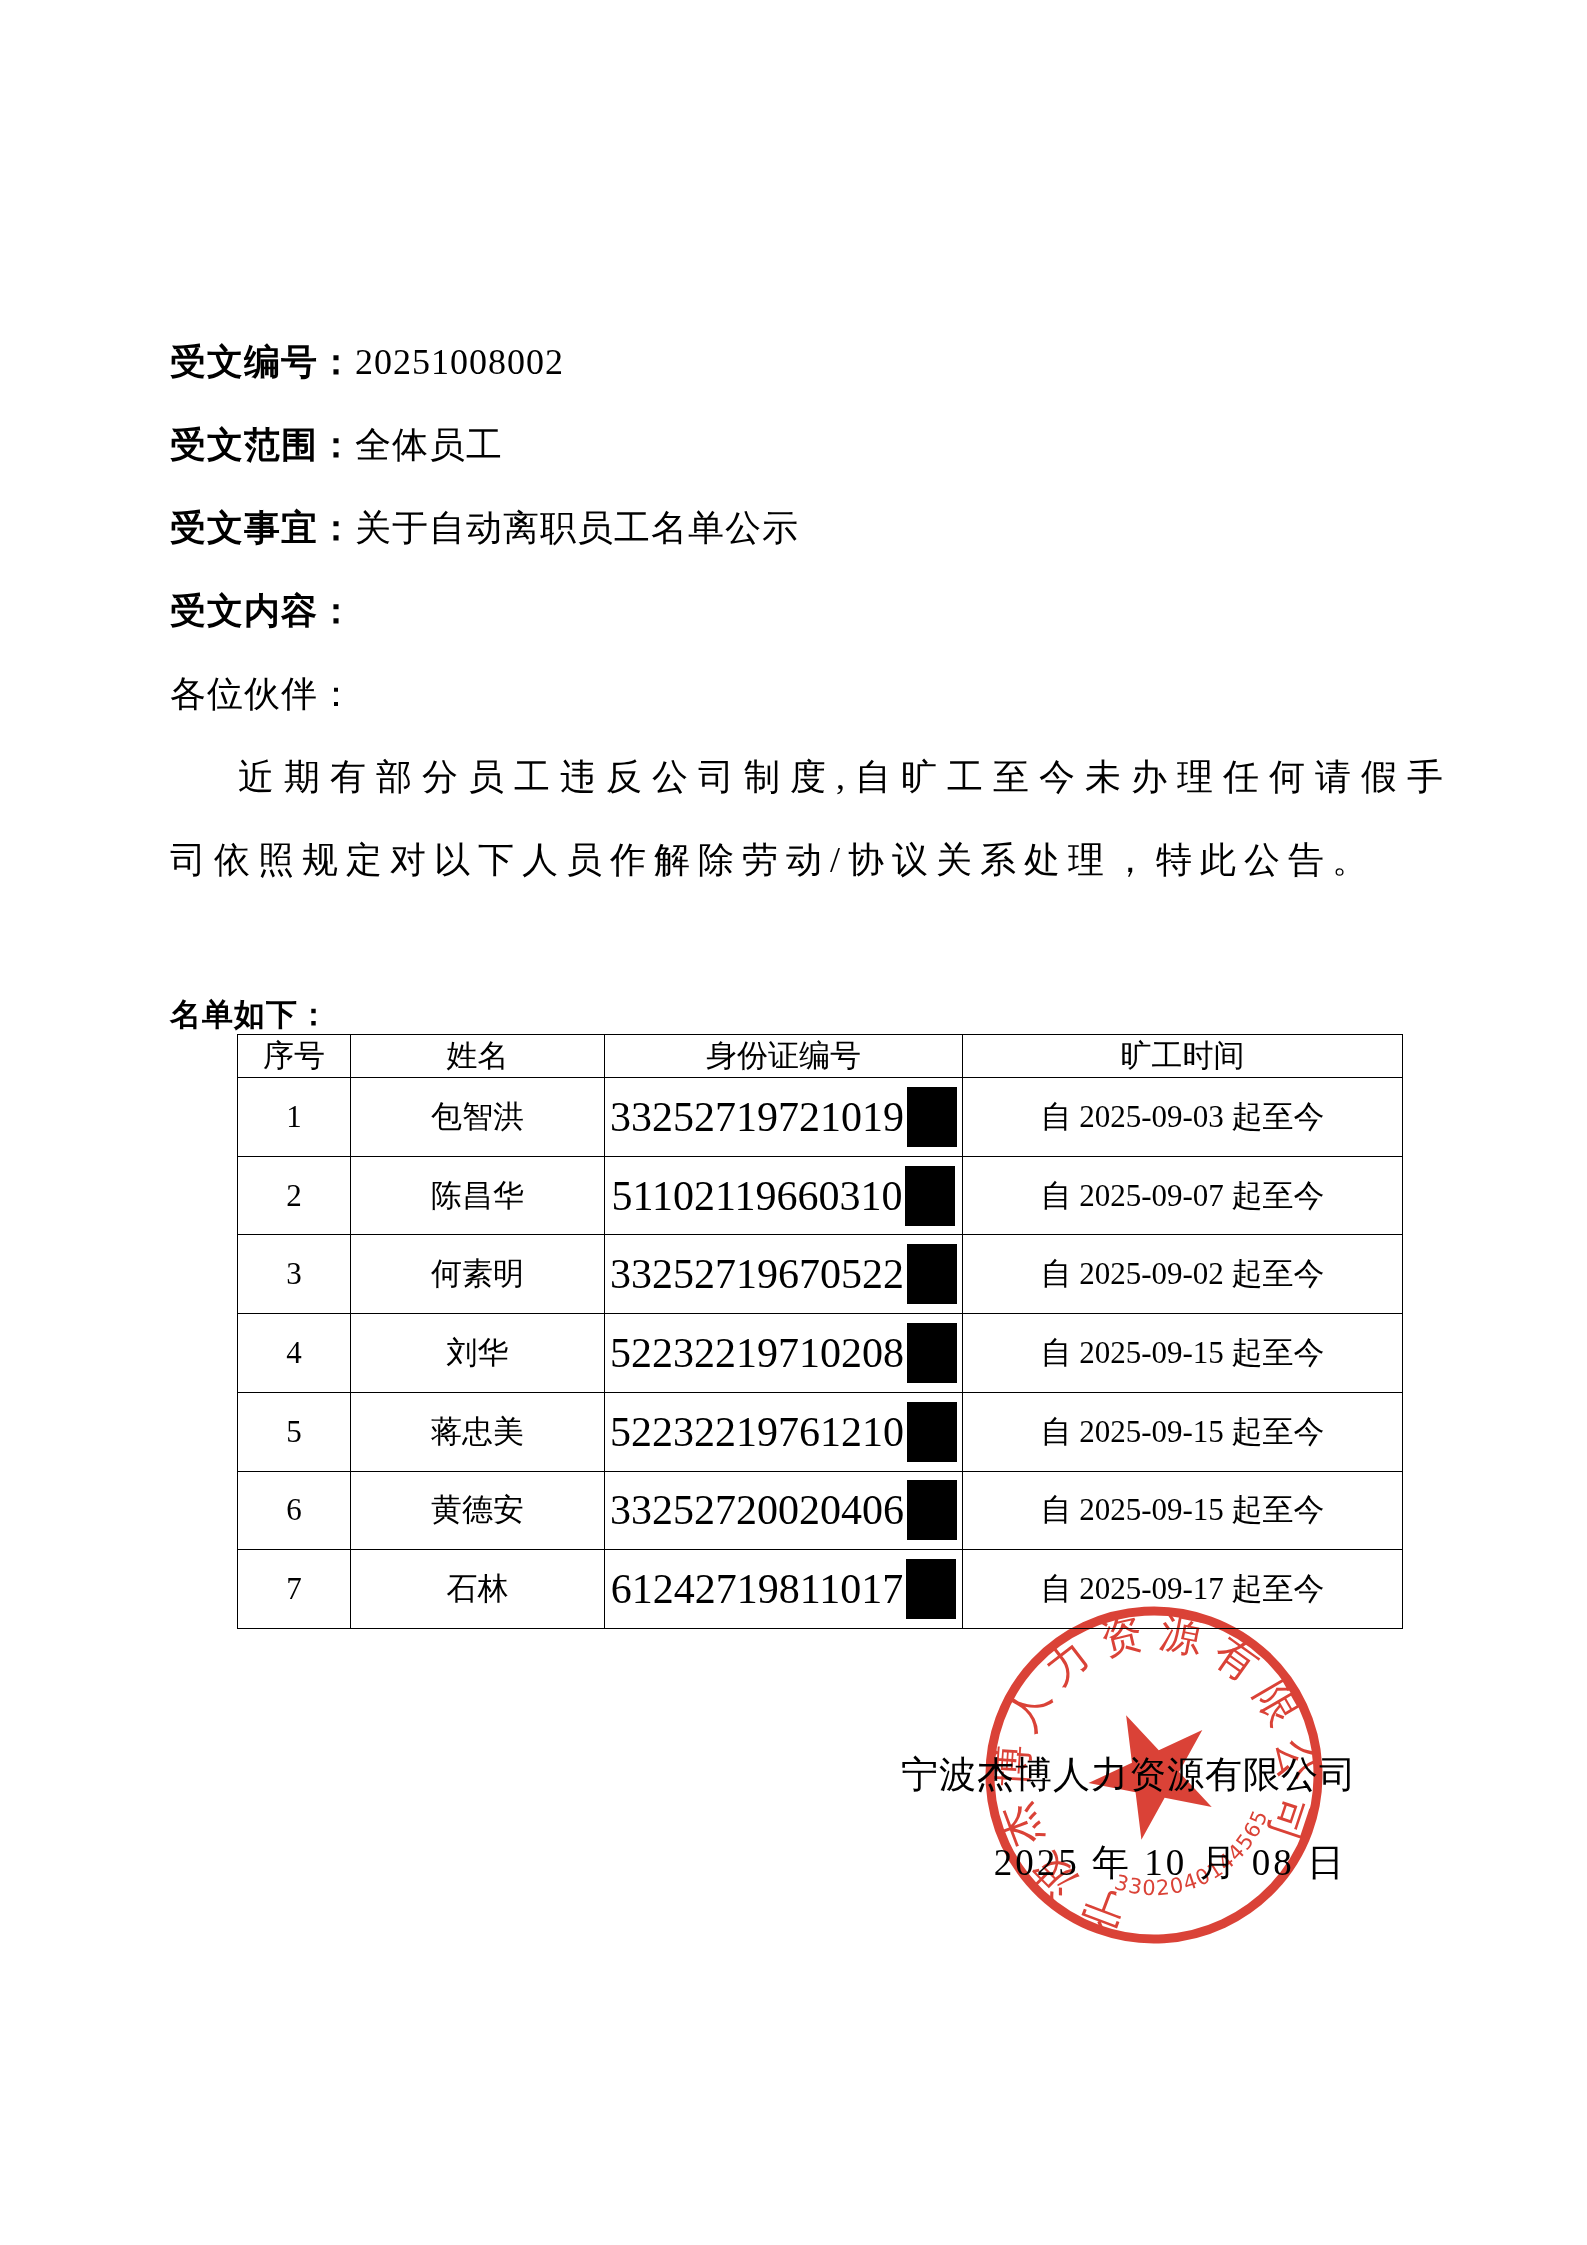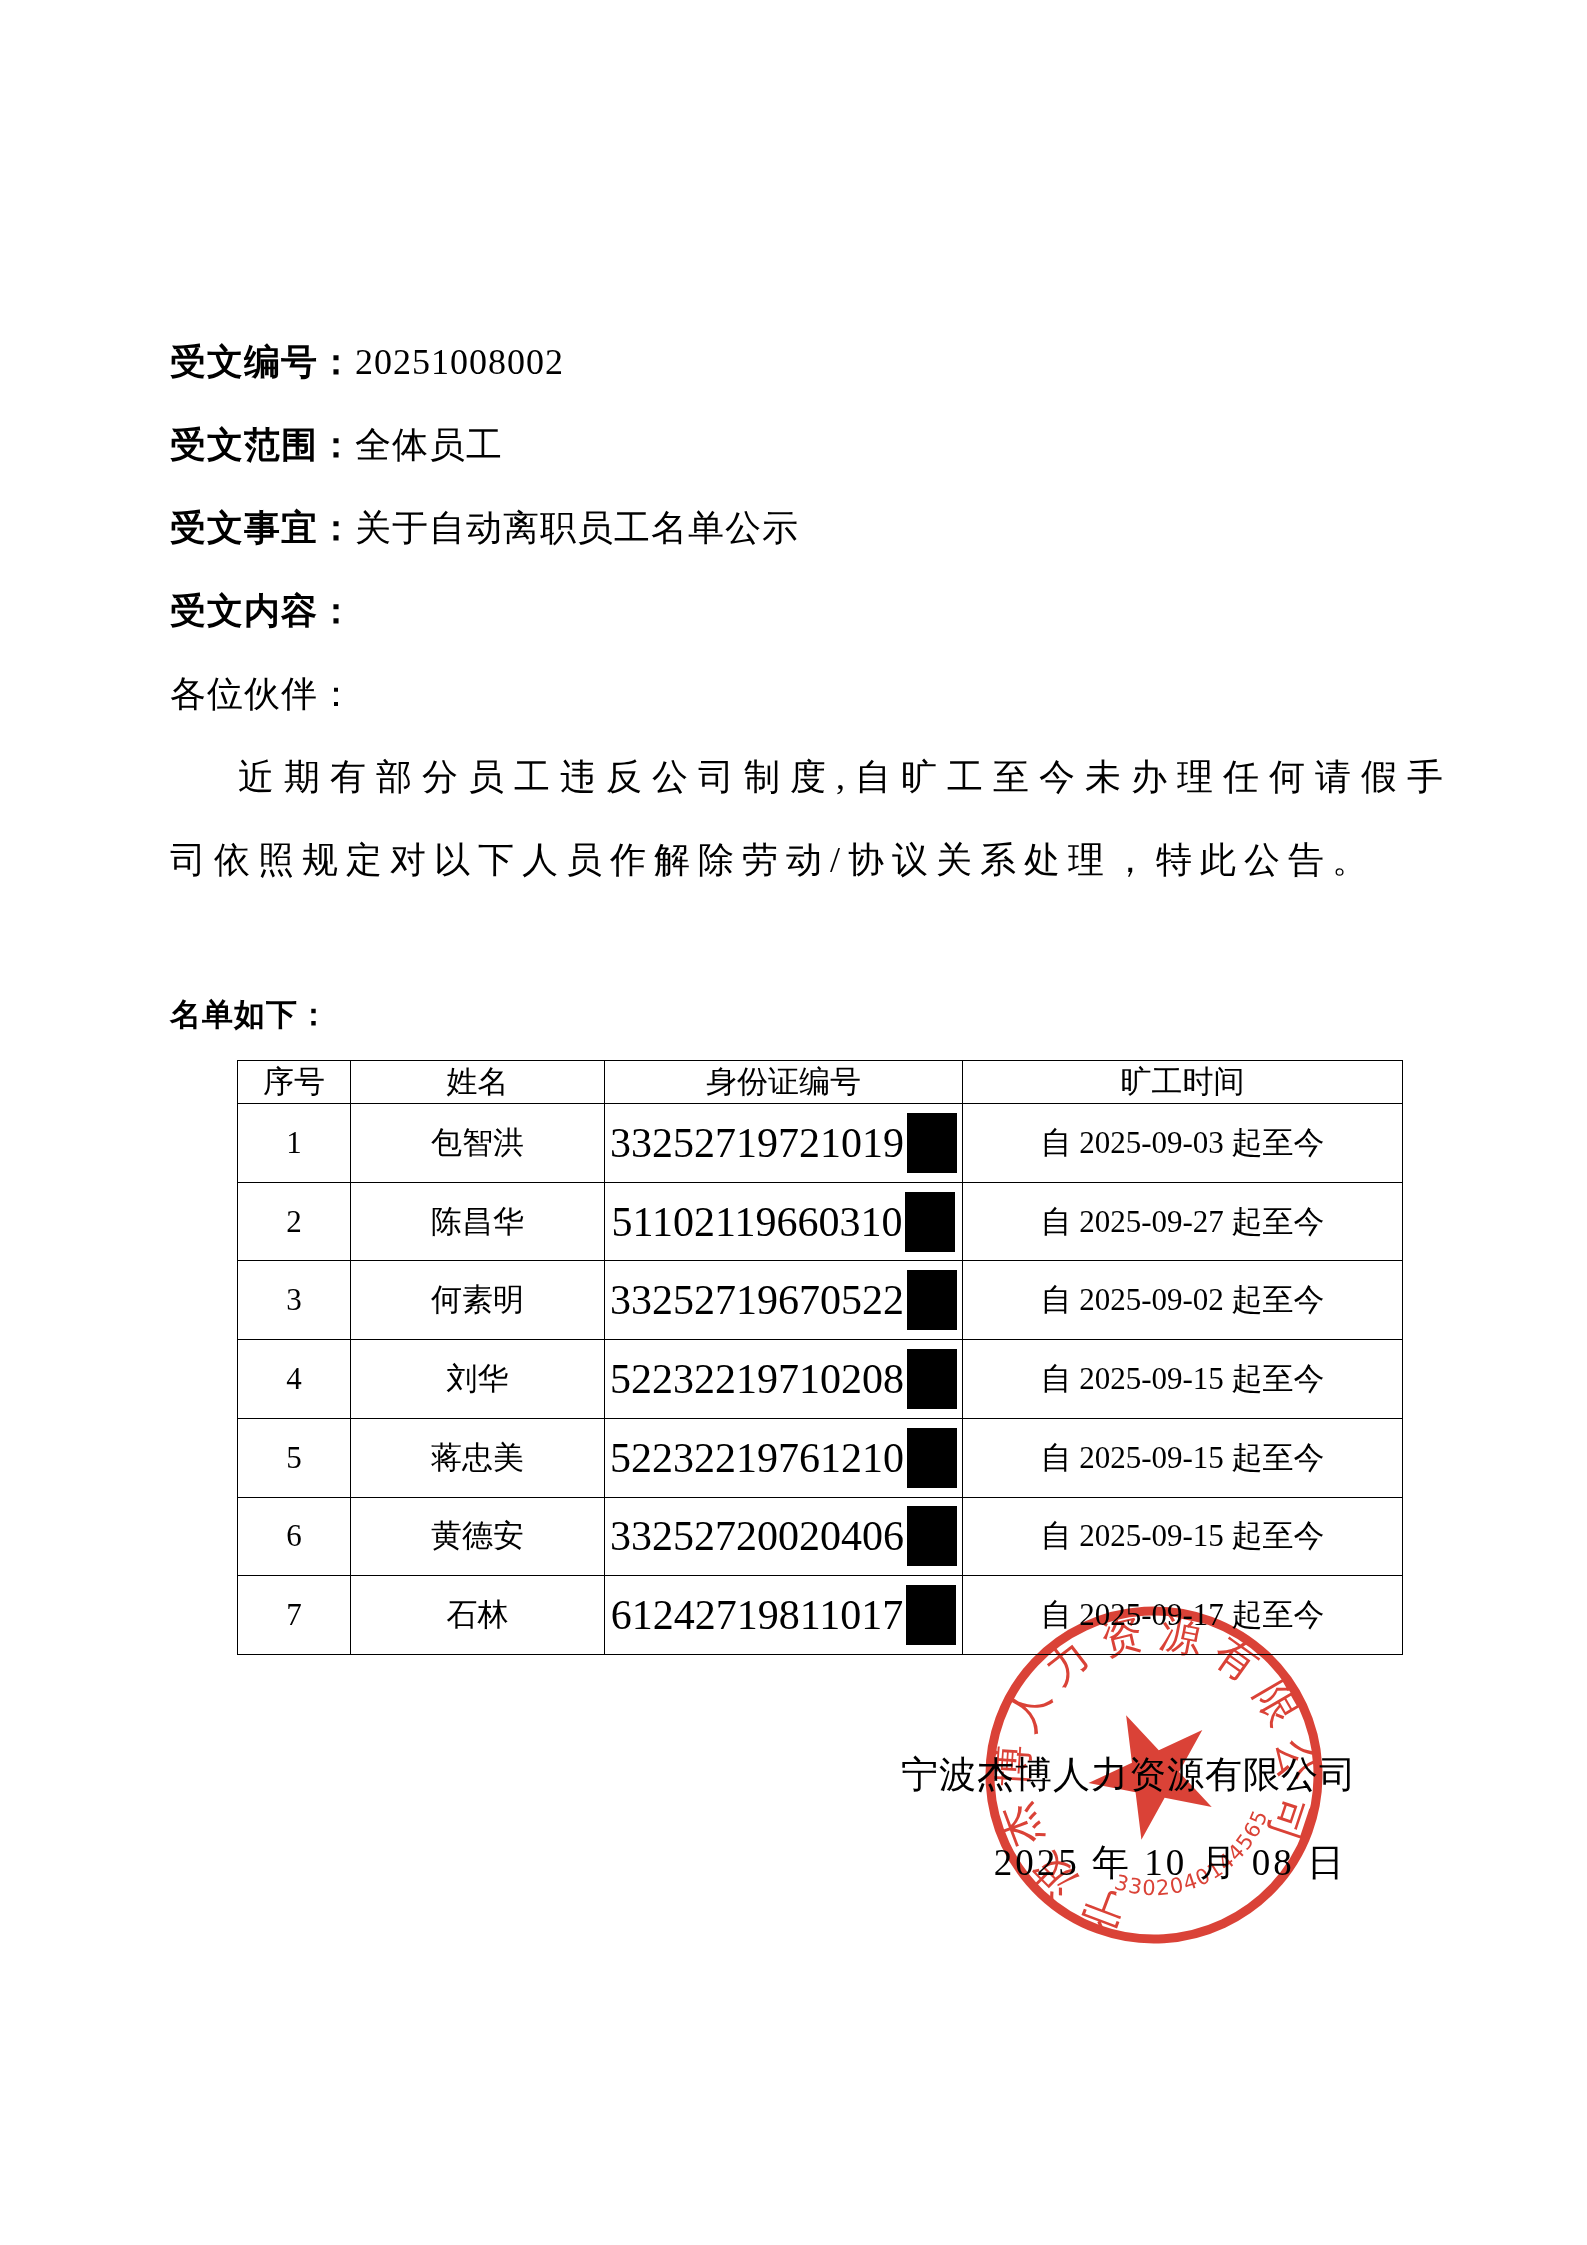--- a/index.html
+++ b/index.html
@@ -28,21 +28,21 @@
   .body-line{white-space:nowrap;}
   .ls10{letter-spacing:10px;}
   .ls9{letter-spacing:9px;}
   .ls8{letter-spacing:8px;}
   .indent{text-indent:68px;}
   .list-intro{
     position:absolute;top:994px;left:170px;
     font-size:31px;font-weight:bold;letter-spacing:1px;
   }
   table.roster{
-    position:absolute;top:1060px;left:237px;
+    position:absolute;top:1034px;left:237px;
     width:1165px;height:595px;
     border-collapse:collapse;table-layout:fixed;
     font-size:31px;
   }
   table.roster col.c1{width:113px;}
   table.roster col.c2{width:254px;}
   table.roster col.c3{width:358px;}
   table.roster col.c4{width:440px;}
   table.roster th,table.roster td{
     border:1.5px solid #000;
@@ -113,21 +113,21 @@
         <tr>
           <td>1</td>
           <td>包智洪</td>
           <td><span class="id-num">33252719721019</span><span class="redact" style="background: rgb(0, 0, 0);"></span></td>
           <td>自 2025-09-03 起至今</td>
         </tr>
         <tr>
           <td>2</td>
           <td>陈昌华</td>
           <td><span class="id-num">51102119660310</span><span class="redact" style="background: rgb(0, 0, 0);"></span></td>
-          <td>自 2025-09-27 起至今</td>
+          <td>自 2025-09-07 起至今</td>
         </tr>
         <tr>
           <td>3</td>
           <td>何素明</td>
           <td><span class="id-num">33252719670522</span><span class="redact" style="background: rgb(0, 0, 0);"></span></td>
           <td>自 2025-09-02 起至今</td>
         </tr>
         <tr>
           <td>4</td>
           <td>刘华</td>

